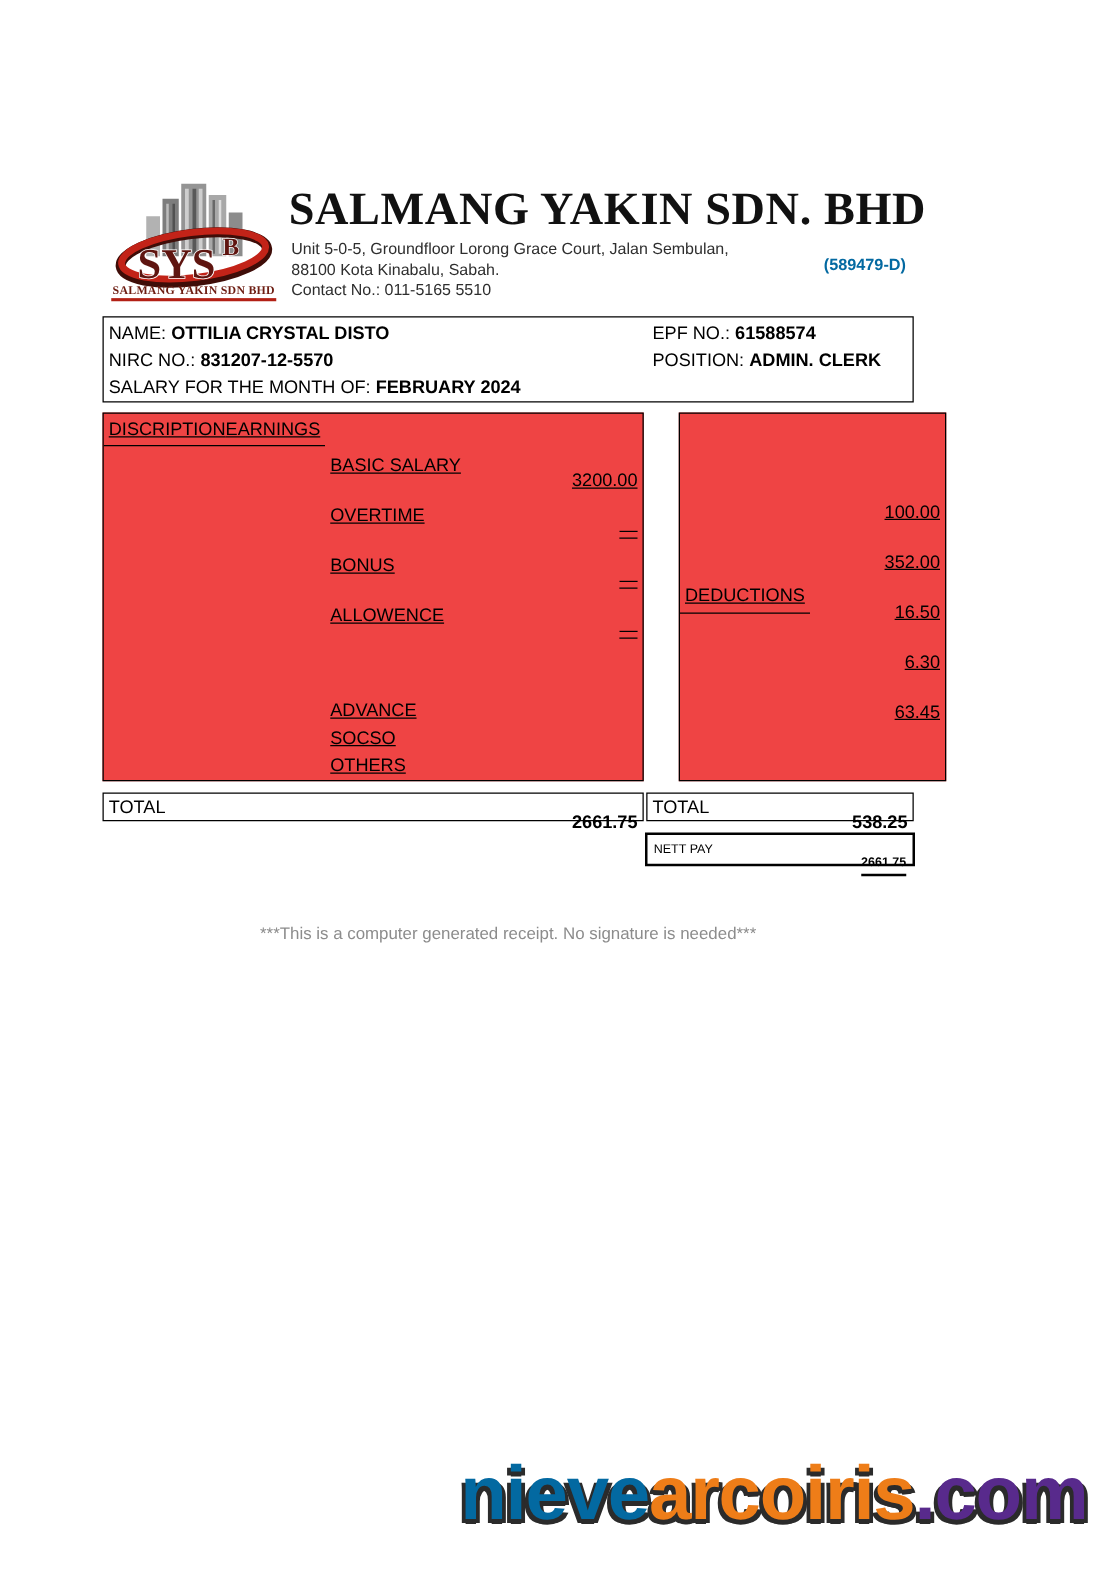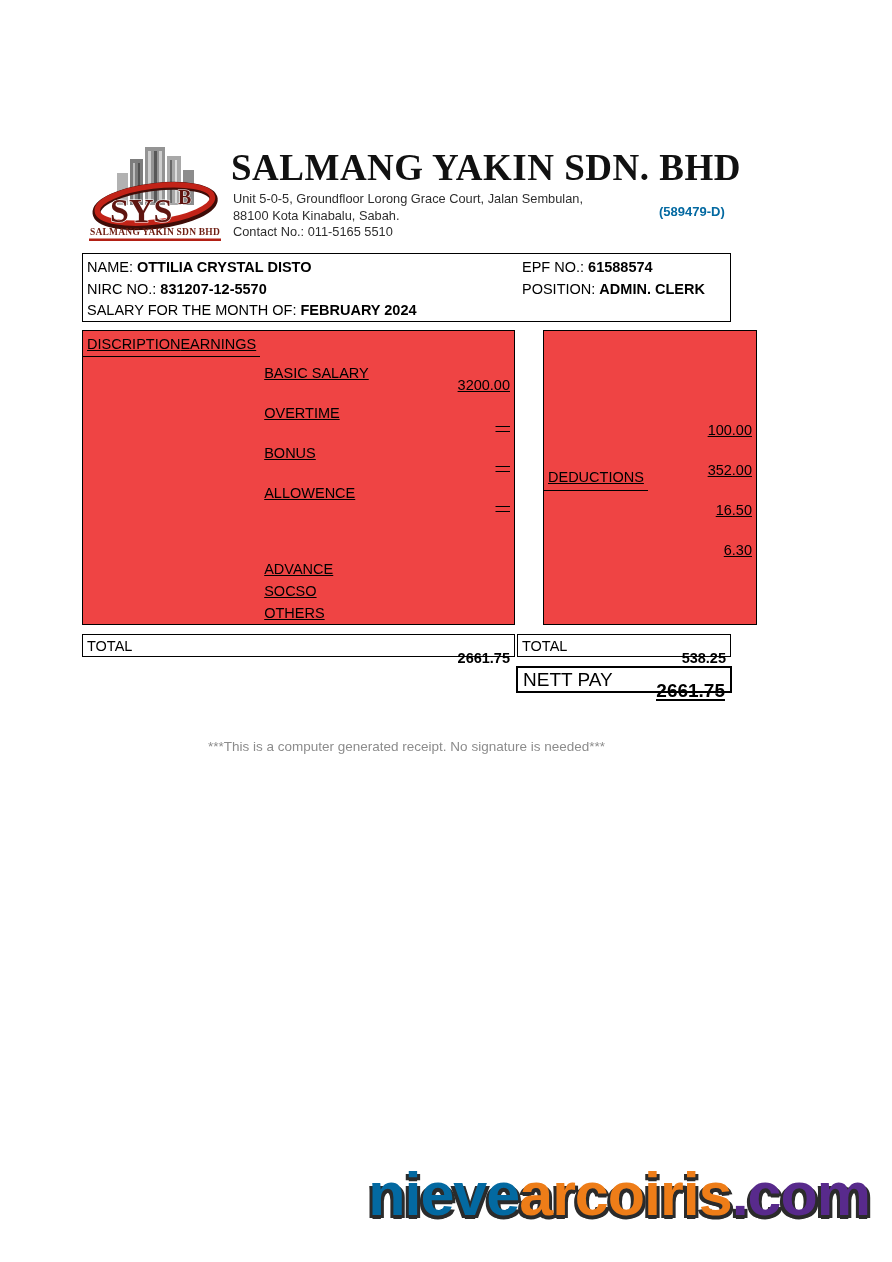--- a/index.html
+++ b/index.html
@@ -74,21 +74,21 @@
     padding: 0 4px; font-size: 14.5px;
   }
   .total-left  { left: 82px;  width: 433px; }
   .total-right { left: 517px; width: 214px; }
   .total-box .amt { font-weight: bold; }
 
   .nett-box {
     position: absolute; left: 516px; top: 666px; width: 216px; height: 27px;
     border: 2px solid #000;
     display: flex; justify-content: space-between; align-items: center;
-    padding: 0 5px; font-size: 19px;
+    padding: 0 5px; font-size: 10px;
   }
   .nett-box .amt {
     font-weight: bold;
     border-bottom: 2px solid #000;
     line-height: 17px;
   }
 
   
   .note {
     position: absolute; left: 82px; top: 739px; width: 649px;
@@ -232,20 +232,24 @@
         <span class="amt">352.00</span>
       </div>
       <div class="r">
         <span></span>
         <span class="amt">16.50</span>
       </div>
       <div class="r">
         <span></span>
         <span class="amt">6.30</span>
       </div>
+      <div class="r">
+        <span></span>
+        <span class="amt">63.45</span>
+      </div>
     </div>
   </section>
 
   <div class="total-box total-left">
     <span>TOTAL</span>
     <span class="amt">2661.75</span>
   </div>
   <div class="total-box total-right">
     <span>TOTAL</span>
     <span class="amt">538.25</span>

